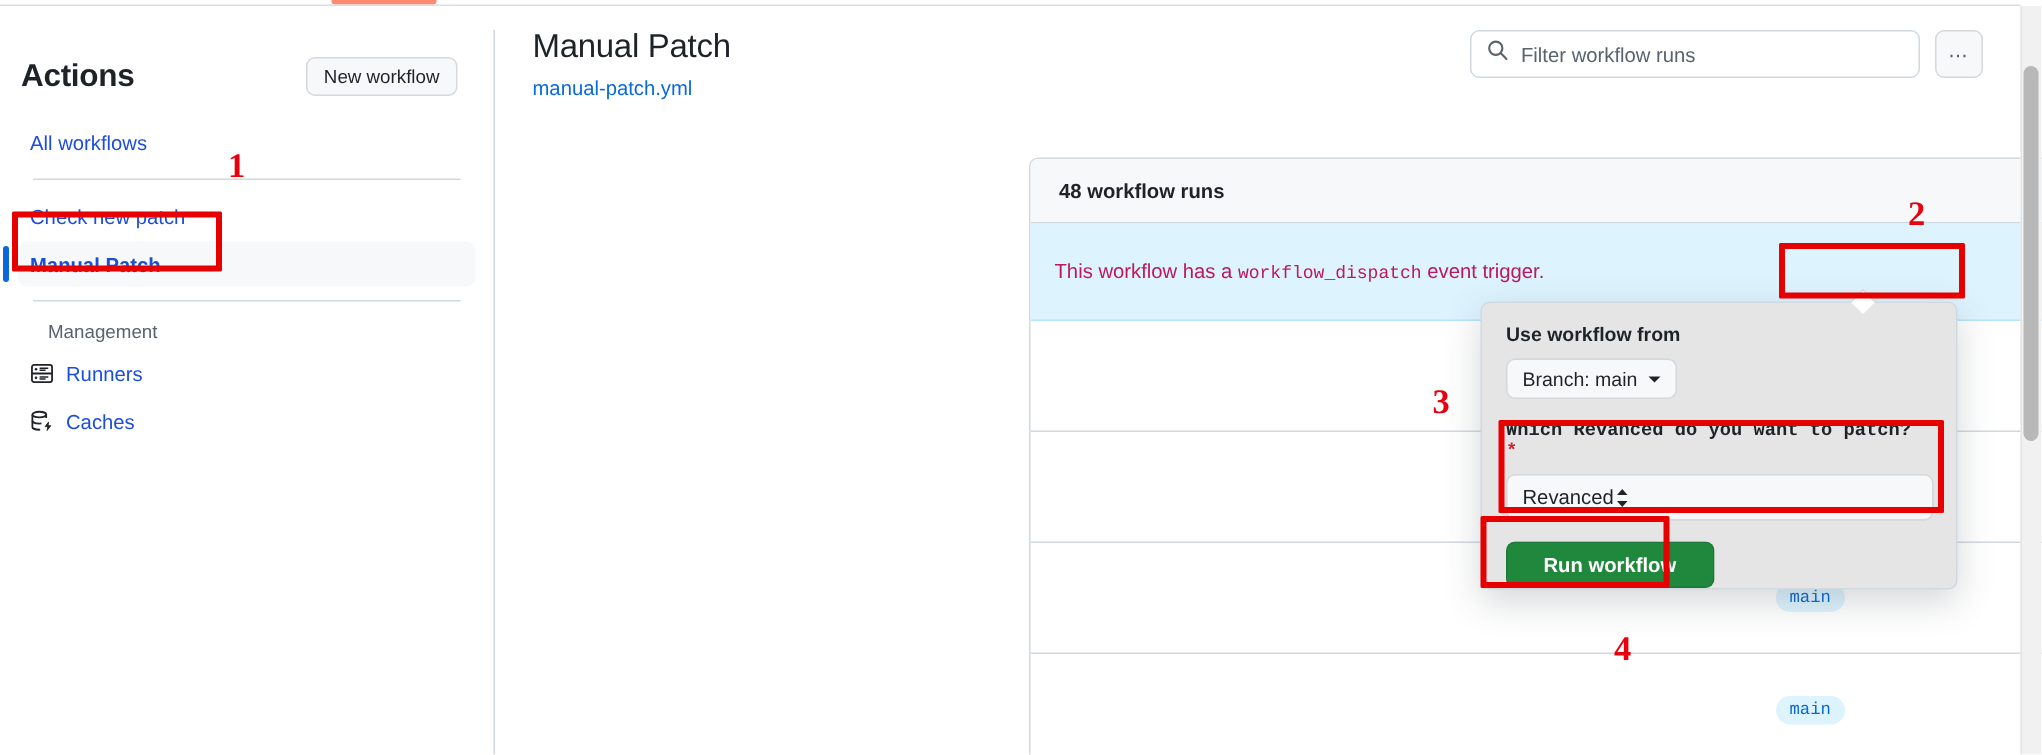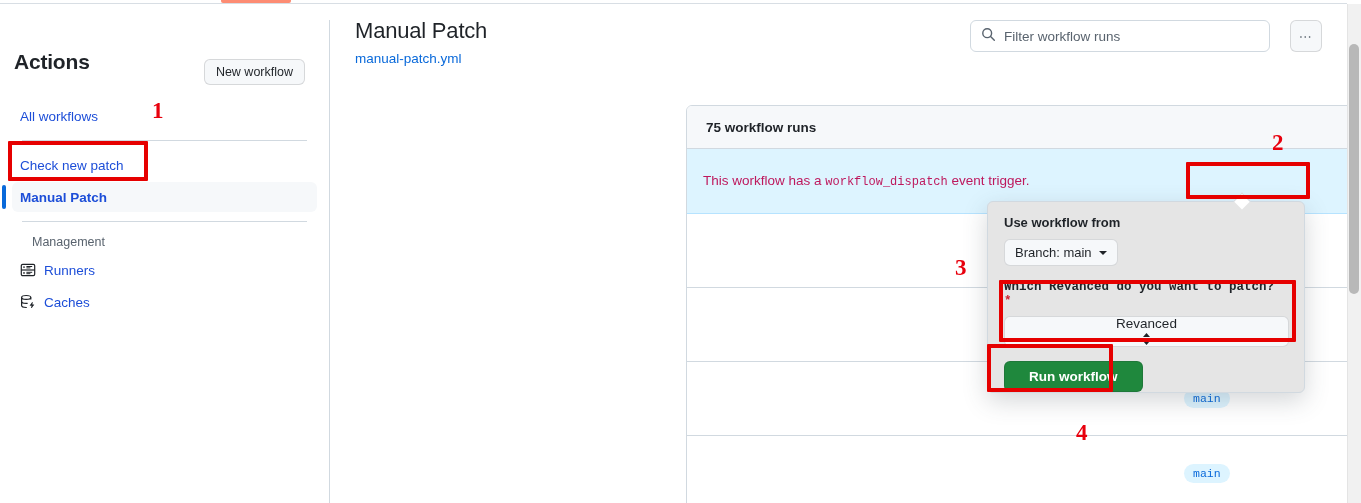--- a/index.html
+++ b/index.html
@@ -35,21 +35,21 @@
     display: flex; align-items: center; justify-content: space-between;
     padding: 18px 24px 14px 14px;
   }
   .sidebar-title {
     font-size: 21px; font-weight: 700; letter-spacing: -0.2px; color: #1f2328;
   }
   .new-workflow-btn {
     font-size: 12.5px; color: #1f2328;
     background: #f6f8fa; border: 1px solid rgba(31,35,40,0.15);
     border-radius: 6px; padding: 5px 11px; cursor: pointer;
-    white-space: nowrap; font-family: "Liberation Sans", sans-serif; margin-top: 21px;
+    white-space: nowrap; font-family: "Liberation Sans", sans-serif;
   }
   .nav-list { padding: 0 12px; }
   .nav-item {
     position: relative;
     display: flex; align-items: center; gap: 8px;
     font-size: 13.5px; color: #1d4ed8;
     padding: 6px 8px; margin: 2px 0;
     border-radius: 6px; cursor: pointer; height: 30px;
   }
   .nav-item.selected {
@@ -76,21 +76,21 @@
   }
   .main-head { padding: 14px 24px 0 24px; position: relative; }
   .page-title { font-size: 22px; font-weight: 400; letter-spacing: -0.2px; color: #1f2328; }
   .file-link {
     font-size: 13.5px; color: #0969da; text-decoration: none; cursor: pointer;
     display: inline-block; margin-top: 7px;
   }
 
   .search-wrap {
     position: absolute; right: 25px; top: 16px;
-    display: flex; align-items: flex-start; gap: 20px;
+    display: flex; align-items: flex-start; gap: 10px;
   }
   .search-box {
     width: 300px; height: 32px;
     border: 1px solid #d1d9e0; border-radius: 6px;
     display: flex; align-items: center; gap: 8px;
     padding: 0 10px; background: #ffffff;
   }
   .search-box input {
     border: none; outline: none; background: transparent;
     font-size: 13.5px; color: #1f2328; width: 100%;
@@ -173,22 +173,22 @@
   .dd-input-label {
     font-family: "Liberation Mono", monospace;
     font-size: 12.5px; font-weight: 700; color: #1f2328;
     margin-top: 14px; display: block;
   }
   .req-star { color: #cf222e; }
   .dd-select {
     margin-top: 8px; width: 285px; height: 31px;
     background: #f6f8fa; border: 1px solid rgba(31,35,40,0.15);
     border-radius: 6px;
-    display: flex; align-items: center; justify-content: center;
-    padding: 0 10px; font-size: 13.5px; color: #1f2328; cursor: pointer; flex-direction: column;
+    display: flex; align-items: center; justify-content: flex-start;
+    padding: 0 10px; font-size: 13.5px; color: #1f2328; cursor: pointer;
   }
   .spin-arrows { display: flex; flex-direction: column; gap: 2px; color: #1f2328; }
   .dd-run-btn {
     margin: 14px 0 0 0;
     background: #1f883d; color: #ffffff;
     border: 1px solid rgba(31,35,40,0.15); border-radius: 6px;
     font-size: 13.5px; font-weight: 600;
     padding: 7px 24px; cursor: pointer;
     font-family: "Liberation Sans", sans-serif;
   }
@@ -293,21 +293,21 @@
             </svg>
           </span>
           <input type="text" placeholder="Filter workflow runs" style="">
         </div>
         <div class="kebab-btn">⋯</div>
       </div>
     </div>
 
     <div class="runs-panel">
       <div class="runs-header">
-        <div class="runs-count">75 workflow runs</div>
+        <div class="runs-count">48 workflow runs</div>
         <div class="filters">
           <div class="filter-btn">
             <span>Event</span>
 
           </div>
 
         </div>
       </div>
 
       <div class="dispatch-banner">

